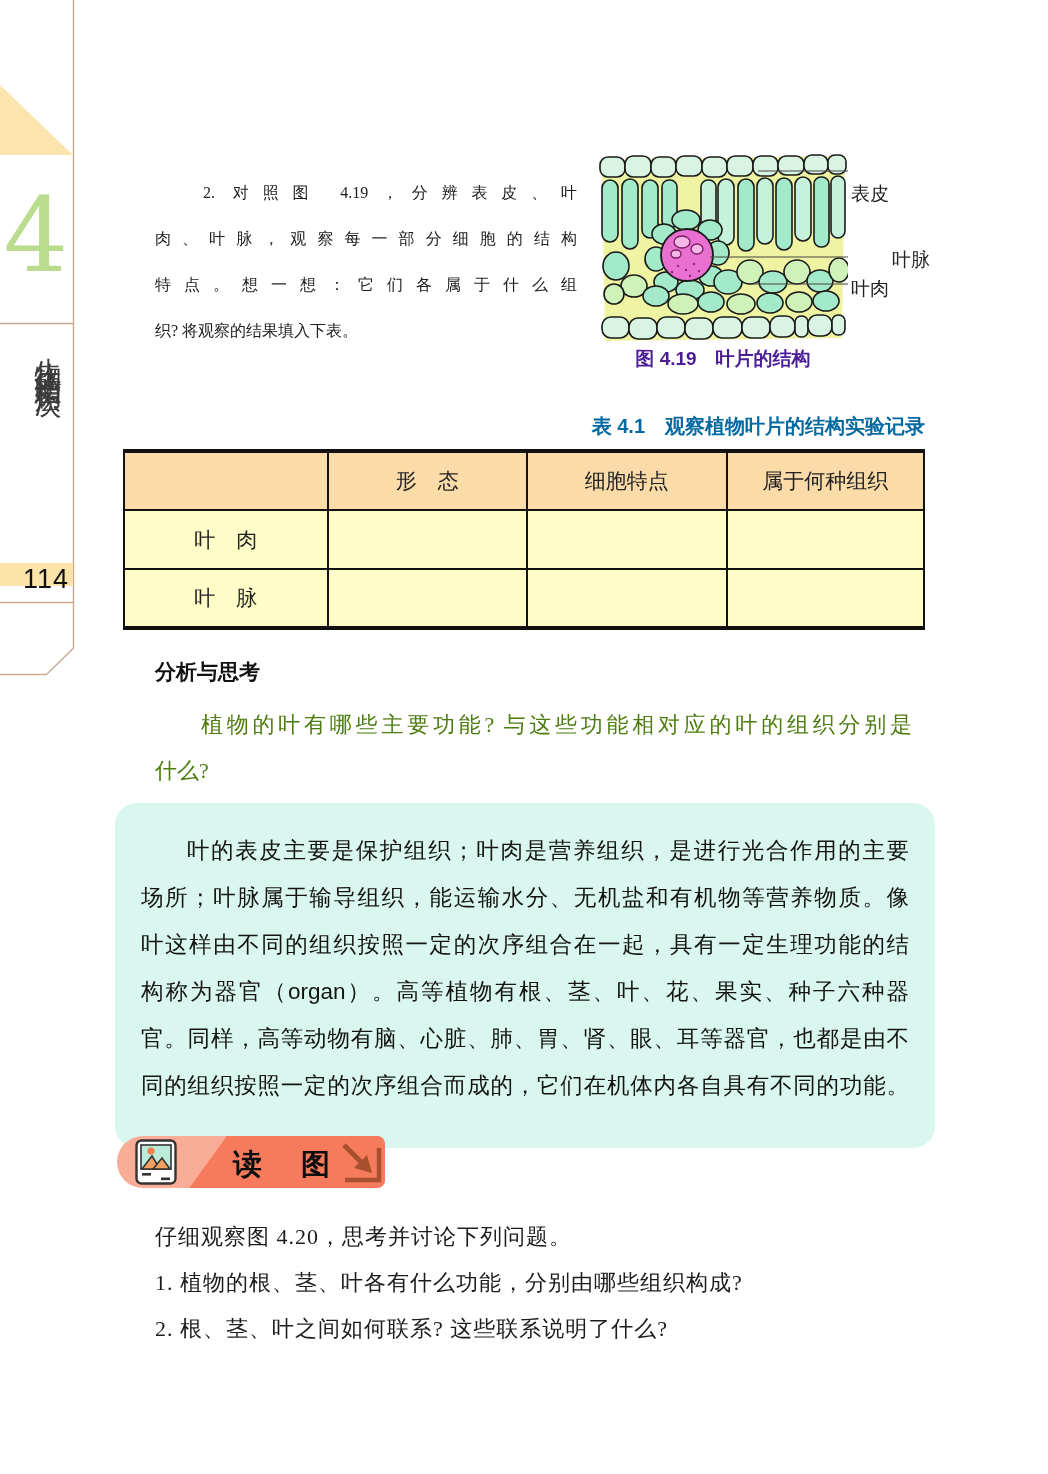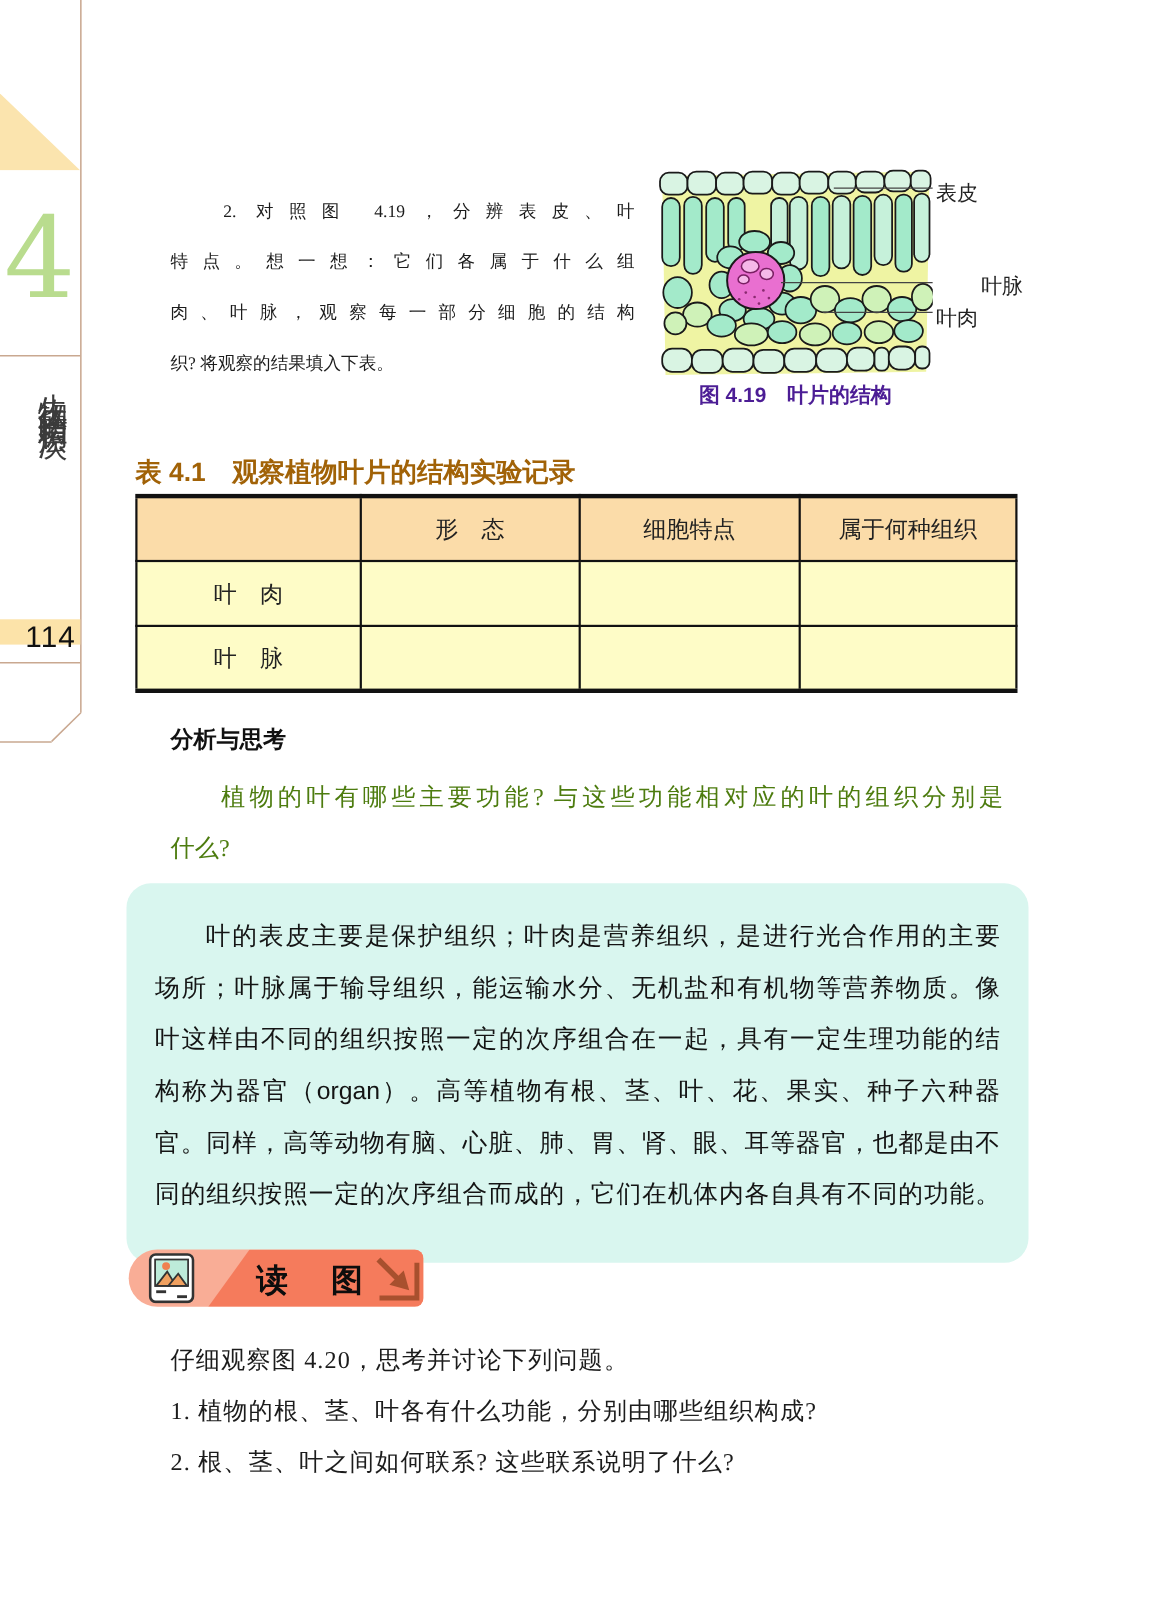--- a/index.html
+++ b/index.html
@@ -28,22 +28,22 @@
 
   
   .leaf-figure { position:absolute; left:598px; top:154px; }
   .fig-label { position:absolute; left:851px; font-size:19px; color:#222;
     font-family:"Liberation Sans","DejaVu Sans",sans-serif; }
   .fig-caption { position:absolute; left:598px; top:346px; width:250px; text-align:center;
     font-size:19px; font-weight:bold; color:#4c1d95;
     font-family:"Liberation Sans","DejaVu Sans",sans-serif; }
 
   
-  .table-title { position:absolute; left:123px; top:413px; width:802px; text-align:left;
-    font-size:24px; font-weight:bold; color:#a16207;
+  .table-title { position:absolute; left:123px; top:413px; width:802px; text-align:right;
+    font-size:20px; font-weight:bold; color:#0369a1;
     font-family:"Liberation Sans","DejaVu Sans",sans-serif; }
   .record-table { position:absolute; left:123px; top:449px; width:802px; height:181px;
     border-collapse:collapse;padding-left:48px; }
   .record-table td { border:2px solid #111; font-size:21px; color:#222; text-align:center; }
   .record-table tr.hdr td { background:#FBDCA9; height:45px; }
   .record-table tr.bd td { background:#FEFCC7; height:45px; }
   .record-table { border-top:4px solid #111; border-bottom:4px solid #111; }
 
   
   .analysis-heading { position:absolute; left:155px; top:658px; font-size:21px; font-weight:bold;
@@ -91,22 +91,22 @@
     <line x1="0" y1="602.5" x2="73" y2="602.5" stroke="#C9A890" stroke-width="1.4"></line>
   </svg>
   <div class="corner-triangle"></div>
   <div class="chapter-number">4</div>
   <div class="chapter-title">生物体的结构层次</div>
   <div class="page-band"></div>
   <div class="page-number">114</div>
 
   <div class="intro">
     <div class="ln jl first">2. 对照图 4.19，分辨表皮、叶</div>
+    <div class="ln jl">肉、叶脉，观察每一部分细胞的结构</div>
     <div class="ln jl">特点。想一想：它们各属于什么组</div>
-    <div class="ln jl">肉、叶脉，观察每一部分细胞的结构</div>
     <div class="ln">织? 将观察的结果填入下表。</div>
   </div>
 
   <svg class="leaf-figure" width="250" height="190" viewBox="0 0 250 190">
 
     <polygon points="4,6 247,2 244,184 7,187" fill="#EFF4A3" stroke="none"></polygon>
 
     <g stroke="#1a1a1a" stroke-width="1.6" fill="#D9F4E3">
       <rect x="2" y="3" width="25" height="20" rx="8"></rect>
       <rect x="27" y="2" width="26" height="21" rx="8"></rect>
@@ -192,21 +192,21 @@
       <rect x="210" y="161" width="24" height="21" rx="9"></rect>
       <rect x="234" y="161" width="13" height="20" rx="6"></rect>
     </g>
 
     <g stroke="#444" stroke-width="1.2">
       <line x1="160" y1="17" x2="250" y2="17"></line>
       <line x1="112" y1="103" x2="250" y2="103"></line>
       <line x1="150" y1="130" x2="250" y2="130"></line>
     </g>
   </svg>
-  <div class="fig-label" style="top:163px;text-align:center;">表皮</div>
+  <div class="fig-label" style="top:181px;text-align:center;">表皮</div>
   <div class="fig-label" style="top:247px;margin-left:41px;">叶脉</div>
   <div class="fig-label" style="top:276px;">叶肉</div>
   <div class="fig-caption">图 4.19　叶片的结构</div>
 
   <div class="table-title">表 4.1　观察植物叶片的结构实验记录</div>
   <table class="record-table">
     <tbody>
         <tr class="hdr">
       <td style="width:204px;"></td>
       <td style="width:200px;">形　态</td>

